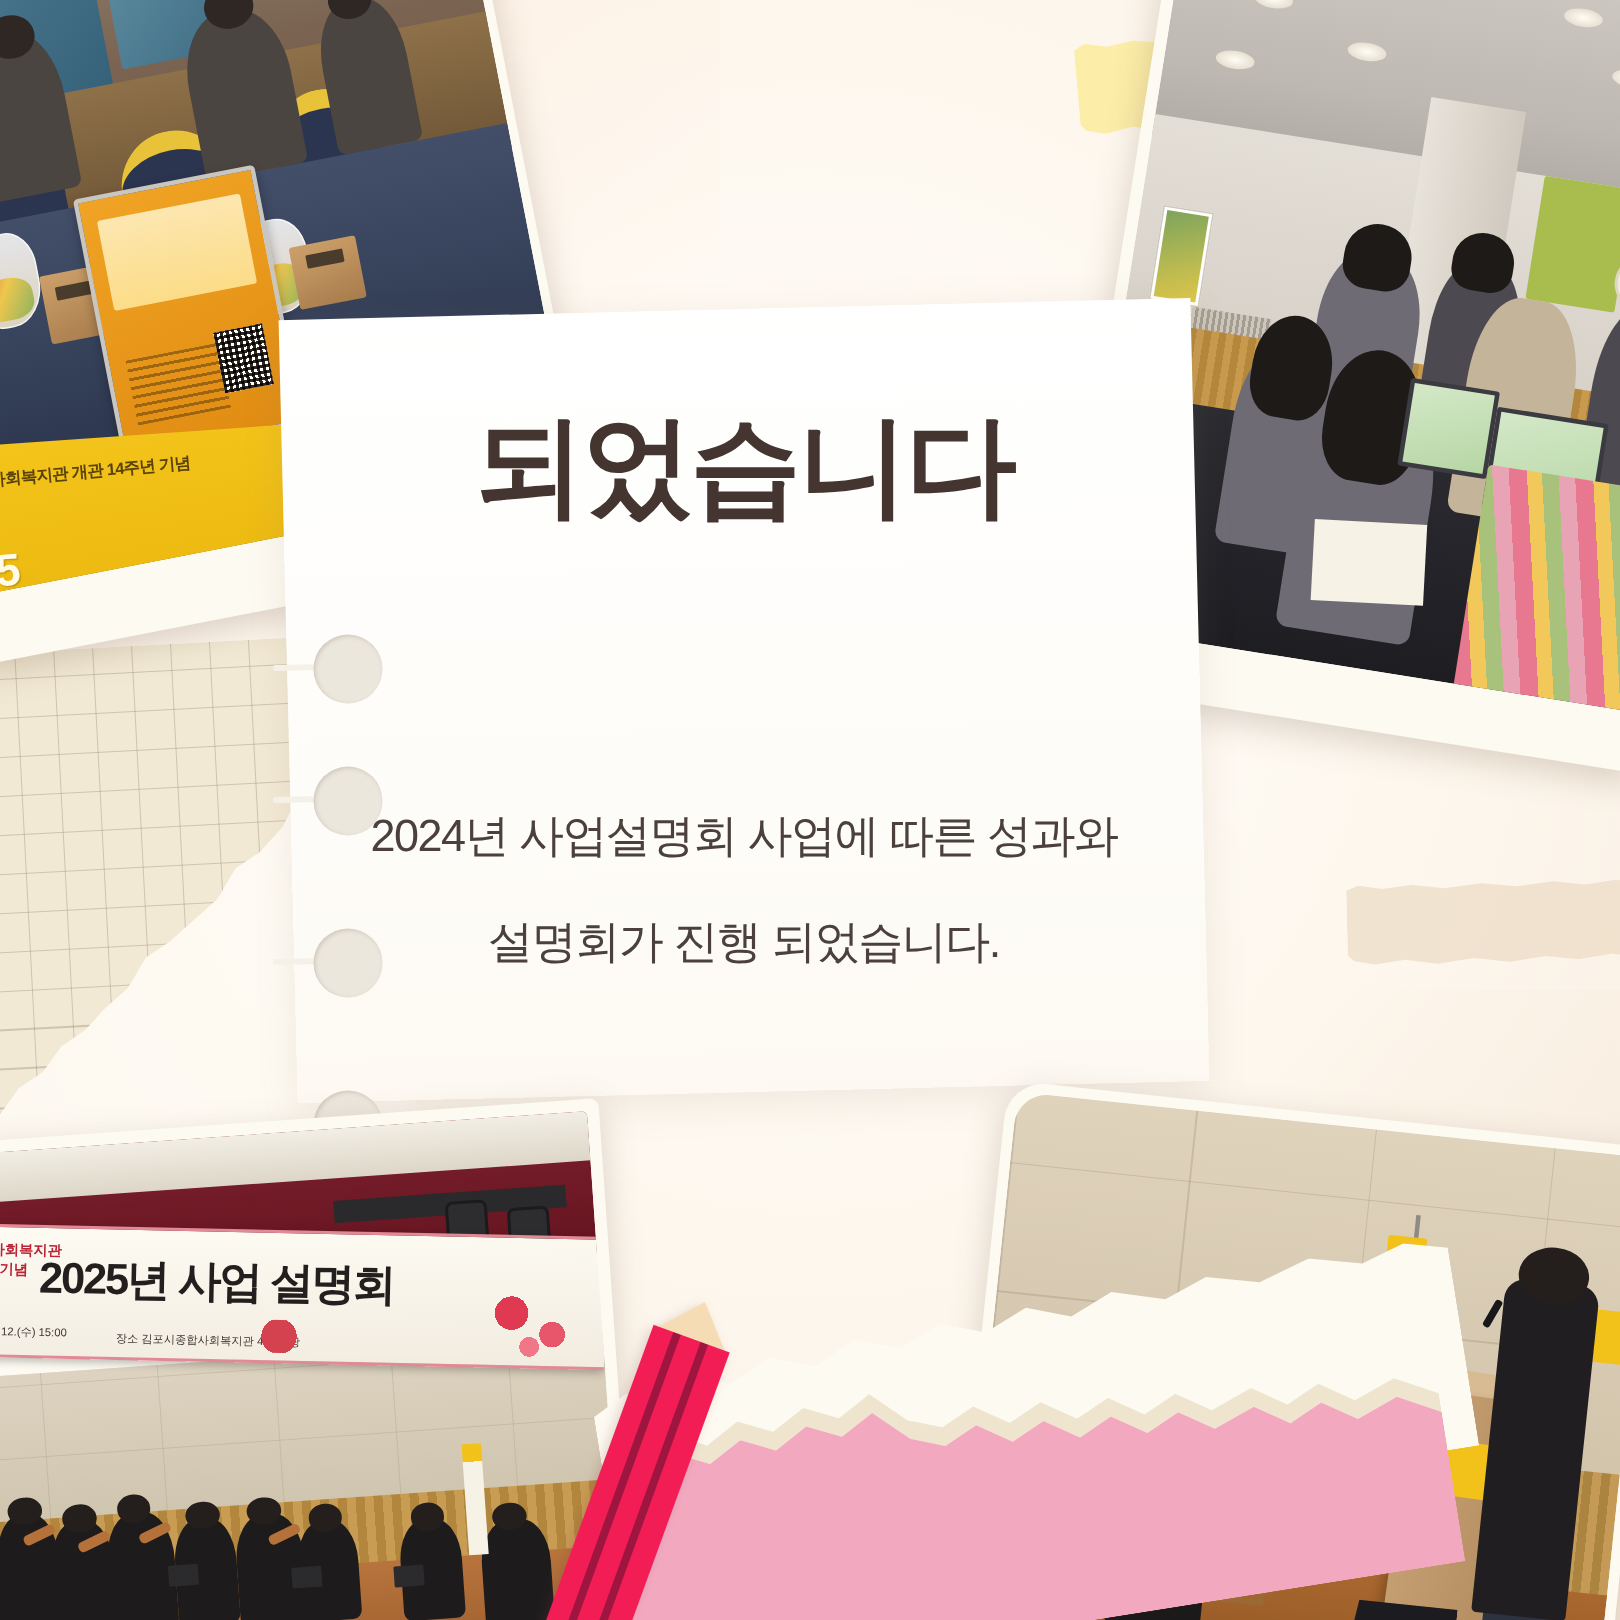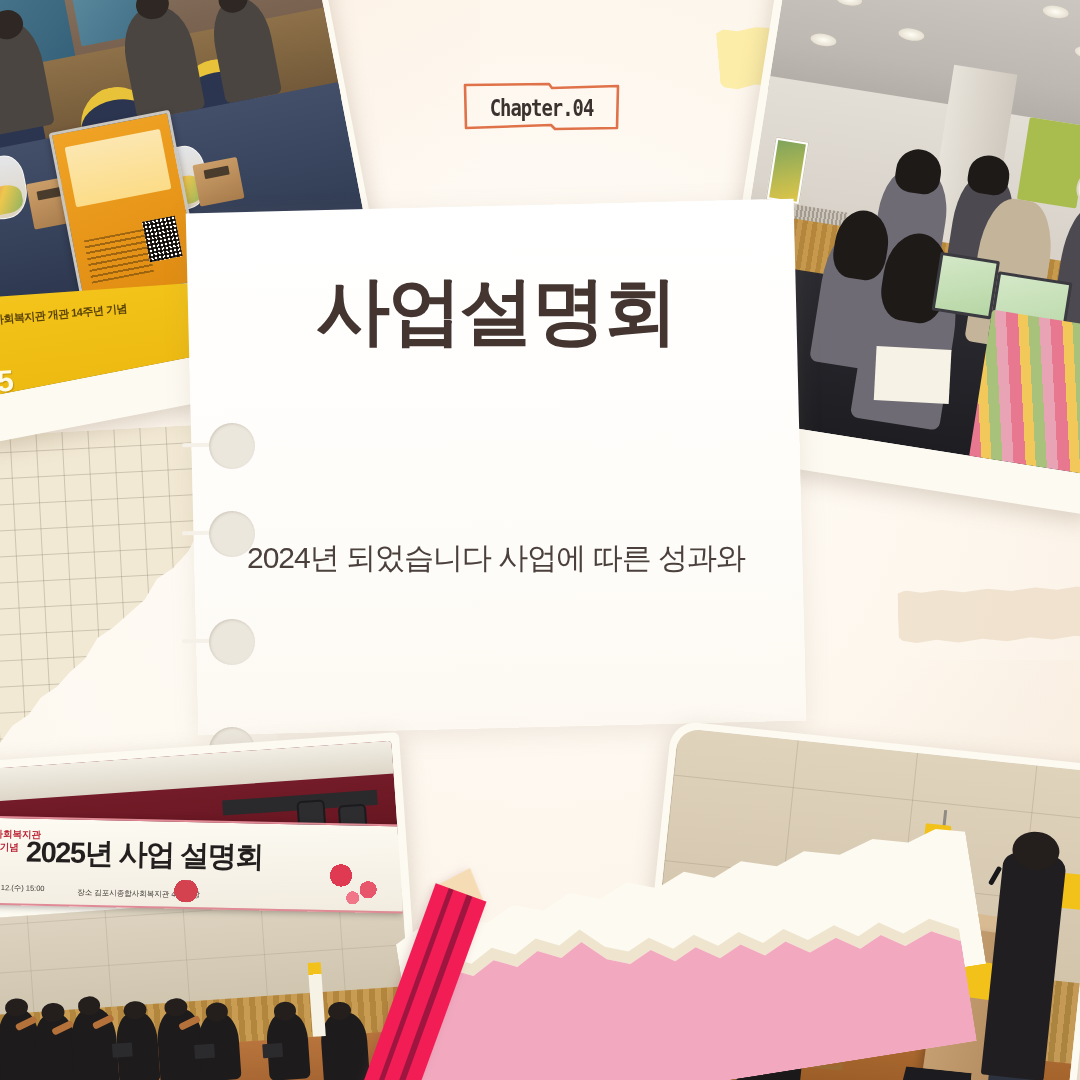--- a/index.html
+++ b/index.html
@@ -758,33 +758,28 @@
 
   <div class="ring-line" style="left:182px; top:531px; transform:rotate(-1.4deg);"></div>
   <div class="ring" style="left:209px; top:511px;"></div>
   <div class="ring-line" style="left:182px; top:639px; transform:rotate(-1.4deg);"></div>
   <div class="ring" style="left:209px; top:619px;"></div>
   <div class="ring-line" style="left:182px; top:747px; transform:rotate(-1.4deg);"></div>
   <div class="ring" style="left:209px; top:727px;"></div>
   <div class="ring-line" style="left:182px; top:443px; transform:rotate(-1.4deg);"></div>
   <div class="ring" style="left:209px; top:423px;"></div>
 
-  <div class="chapter-badge">
-    <svg viewBox="0 0 157 53">
-      <path d="M2 4 L86 3 L89 7 L155 5 L154 47 L92 48 L88 44 L3 47 Z" fill="none" stroke="#e0724a" stroke-width="2.6" stroke-linejoin="round"></path>
-    </svg>
-    <div class="chapter-label">Chapter.04</div>
+
+  <div class="title-block">
+    <div class="title-line">되었습니다</div>
   </div>
 
-  <div class="title-block">
-    <div class="title-line">사업설명회</div>
-  </div>
-
   <div class="body-block">
-    <div class="body-line">2024년 되었습니다 사업에 따른 성과와</div>
+    <div class="body-line">2024년 사업설명회 사업에 따른 성과와</div>
+    <div class="body-line">설명회가 진행 되었습니다.</div>
   </div>
 
   <div class="photo" id="photo-bl">
     <div class="photo-inner">
       <div class="p3-curtain"></div>
       <div class="p3-ceil"></div>
       <div class="p3-truss"></div>
       <div class="p3-lamp" style="right:16%; top:15%;"></div>
       <div class="p3-lamp" style="right:7%; top:17%;"></div>
 

